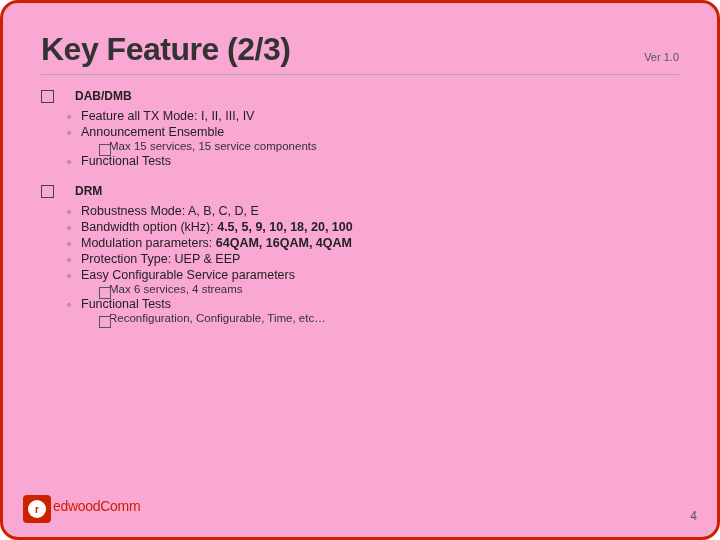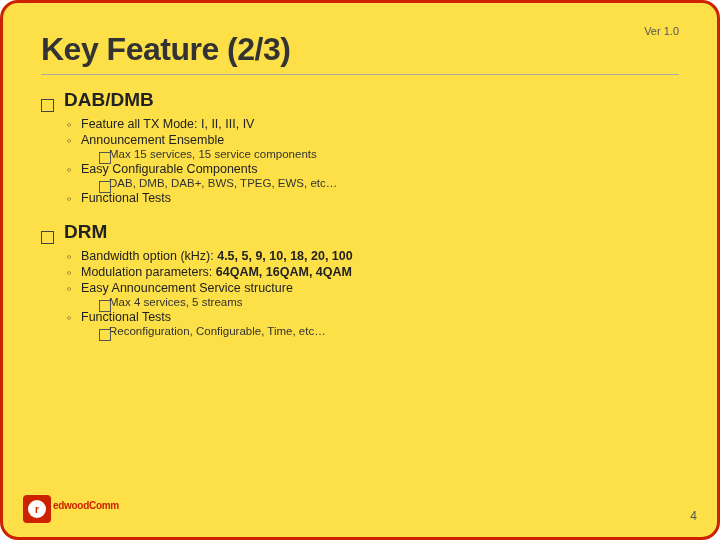--- a/index.html
+++ b/index.html
@@ -8,60 +8,61 @@
       width: 720px;
       height: 540px;
       background: #fff;
       font-family: Arial, sans-serif;
       overflow: hidden;
     }
 
     .slide {
       width: 720px;
       height: 540px;
-      background: #fde047;
+      background: #f9a8d4;
       border: 3px solid #cc2200;
       border-radius: 18px;
       padding: 28px 38px 20px 38px;
       position: relative;
     }
 
     .title {
       font-size: 32px;
       font-weight: bold;
       color: #333;
       margin-bottom: 6px;
       letter-spacing: -0.5px;
     }
 
     .ver {
       position: absolute;
-      top: 22px;
+      top: 48px;
       right: 38px;
       font-size: 11px;
       color: #555;
     }
 
     .divider {
       border: none;
       border-top: 1.5px solid #aaa;
       margin-bottom: 14px;
     }
 
     .section {
       margin-bottom: 16px;
     }
 
     .section-header {
       display: flex;
-      align-items: flex-end;
-      font-size: 19px;
+      align-items: flex-start;
+      font-size: 12px;
       font-weight: bold;
       color: #222;
       margin-bottom: 6px;
+      gap: 11px;
     }
 
     .checkbox-icon {
       width: 13px;
       height: 13px;
       border: 1.5px solid #444;
       display: inline-block;
       margin-right: 10px;
       flex-shrink: 0;
       position: relative;
@@ -139,24 +140,24 @@
     }
 
     .logo-text {
       font-size: 13px;
       color: #cc2200;
       font-weight: bold;
       letter-spacing: -0.3px;
     }
 
     .logo-text span {
-      font-size: 10px;
+      font-size: 14px;
       color: #cc2200;
       vertical-align: super;
-      font-weight: bold;
+      font-weight: normal;
     }
 
     .page-num {
       position: absolute;
       bottom: 14px;
       right: 20px;
       font-size: 12px;
       color: #555;
     }
   </style>
@@ -181,50 +182,48 @@
       </li>
       <li>
         <span>Announcement Ensemble</span>
         <ul class="sub-list">
           <li>
             <span>Max 15 services, 15 service components</span>
           </li>
         </ul>
       </li>
       <li>
-        <span>Easy Configurable Components</span>
-        <ul class="sub-list">
-          <li>
-            <span>DAB, DMB, DAB+, BWS, TPEG, EWS, etc…</span>
-          </li>
-        </ul>
-      </li>
-      <li>
         <span>Functional Tests</span>
       </li>
     </ul>
   </div>
 
   <div class="section">
     <div class="section-header">
       <span class="checkbox-icon"></span>
       <span>DRM</span>
     </div>
     <ul class="bullet-list">
       <li>
+        <span>Robustness Mode: A, B, C, D, E</span>
+      </li>
+      <li>
         Bandwidth option (kHz): <strong>4.5, 5, 9, 10, 18, 20, 100</strong>
       </li>
       <li>
         Modulation parameters: <strong>64QAM, 16QAM, 4QAM</strong>
       </li>
       <li>
-        <span>Easy Announcement Service structure</span>
+        <span>Protection Type: UEP &amp; EEP</span>
+      </li>
+      <li>
+        <span>Easy Configurable Service parameters</span>
         <ul class="sub-list">
           <li>
-            <span>Max 4 services, 5 streams</span>
+            <span>Max 6 services, 4 streams</span>
           </li>
         </ul>
       </li>
       <li>
         <span>Functional Tests</span>
         <ul class="sub-list">
           <li>
             <span>Reconfiguration, Configurable, Time, etc…</span>
           </li>
         </ul>

